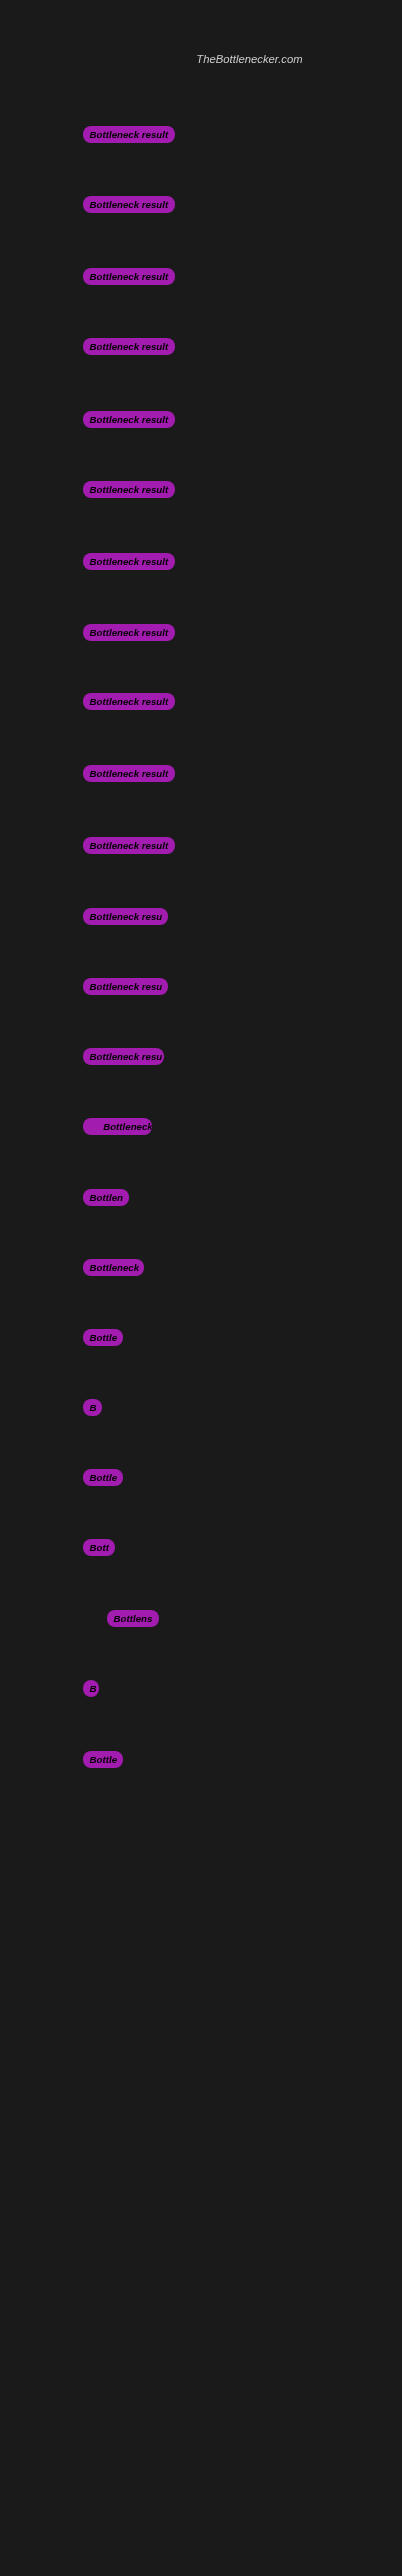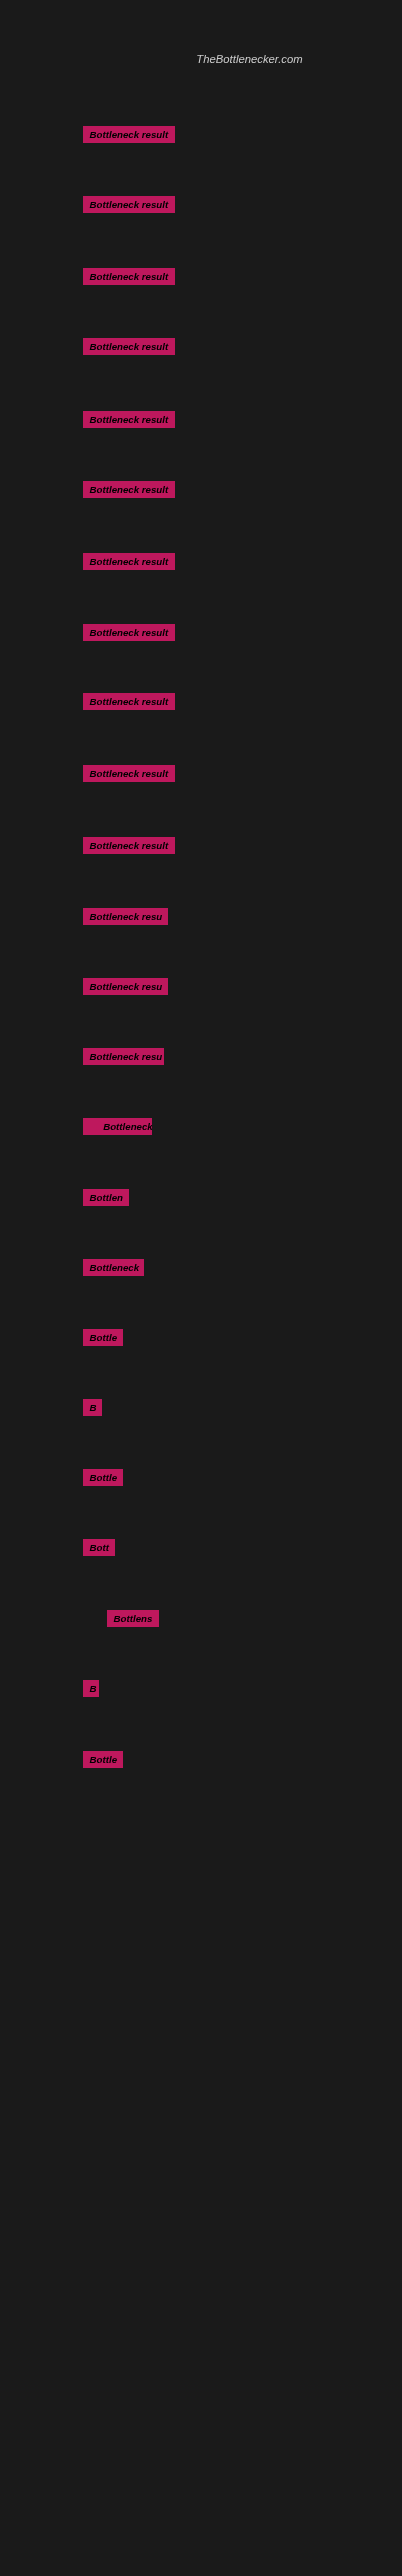--- a/index.html
+++ b/index.html
@@ -20,26 +20,26 @@
     .site-title {
       text-align: center;
       color: #cccccc;
       font-size: 11.3px;
       padding: 4.8px 0 8px 0;
       font-weight: normal;
     }
 
     .bottleneck-badge {
       display: inline-block;
-      background-color: #be185d;
+      background-color: #a21caf;
       color: #000000;
       font-size: 9.7px;
       font-weight: bold;
       padding: 3.2px 6.4px;
-      border-radius: 0;
+      border-radius: 8px;
       white-space: nowrap;
       overflow: hidden;
     }
   </style>
 </head>
 <body>
 
 <div style="position: relative; width: 403px; min-height: 2576px;">
 
   <div class="site-title">TheBottlenecker.com</div>

